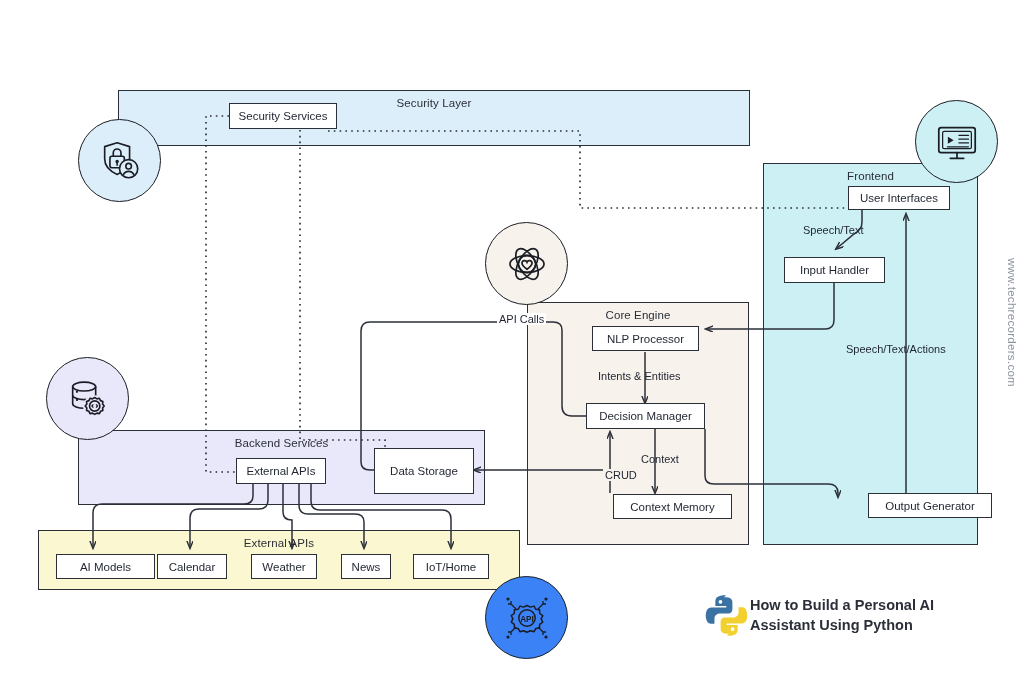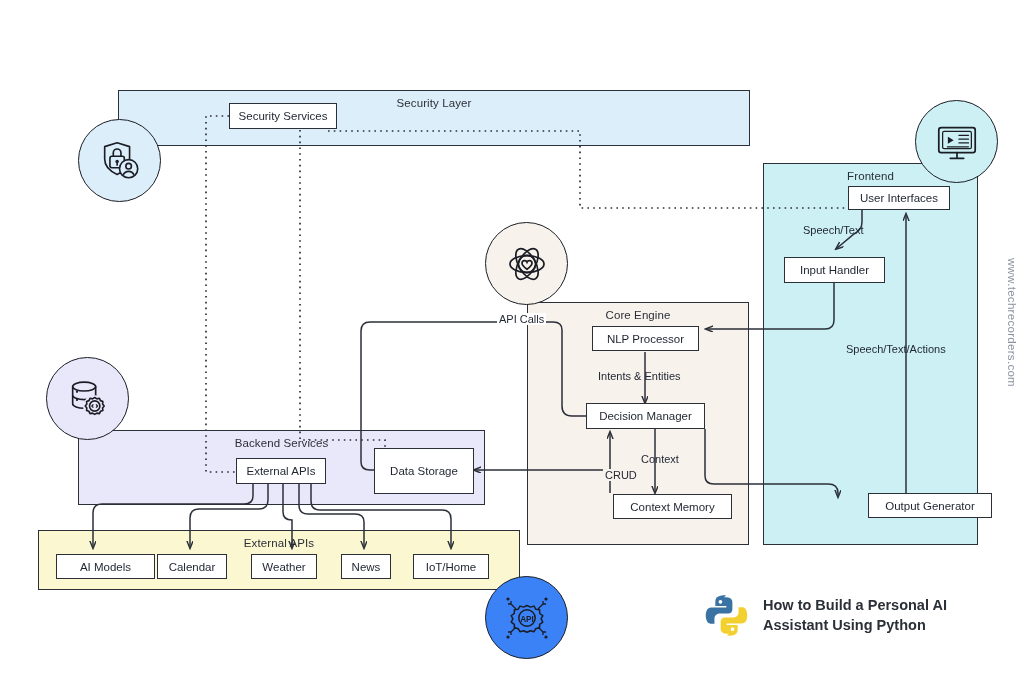--- a/index.html
+++ b/index.html
@@ -18,21 +18,21 @@
 
   .badge{position:absolute;border-radius:50%;border:1.8px solid #1a1d24;
          display:flex;align-items:center;justify-content:center;box-sizing:border-box;}
 
   .wlabel{position:absolute;font-size:11px;color:#1f2430;background:transparent;
           white-space:nowrap;}
 
   #watermark{position:absolute;right:6px;top:258px;font-size:11.5px;color:#8d93a0;
              writing-mode:vertical-rl;letter-spacing:.3px;}
 
-  #brand{position:absolute;left:703px;top:592px;display:flex;align-items:center;gap:13px;}
+  #brand{position:absolute;left:703px;top:592px;display:flex;align-items:center;}
   #brand .btext{font-size:14.5px;line-height:1.35;color:#2b2f38;font-weight:600;}
 </style>
 </head>
 <body>
 
 <div id="stage">
 
   <div class="panel" style="left:118px;top:90px;width:632px;height:56px;background:#ddeefb;">
     <div class="panel-title">Security Layer</div>
   </div>

